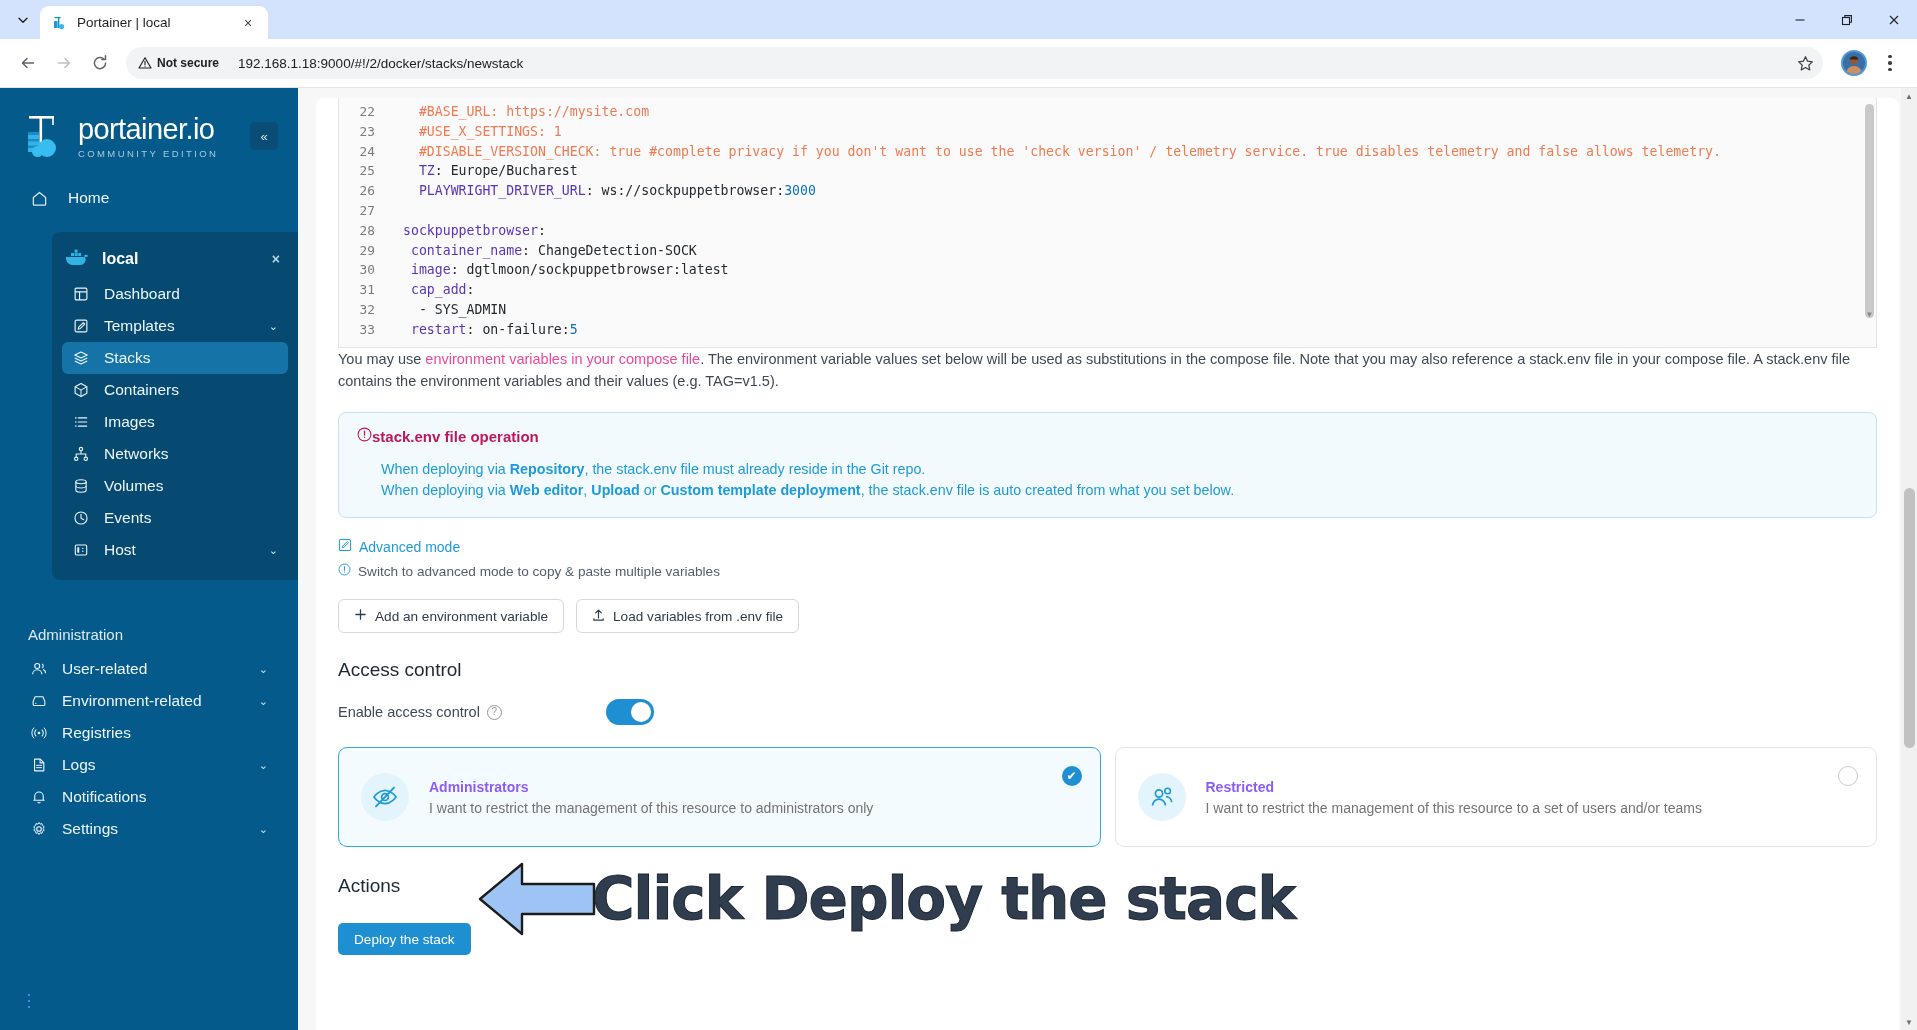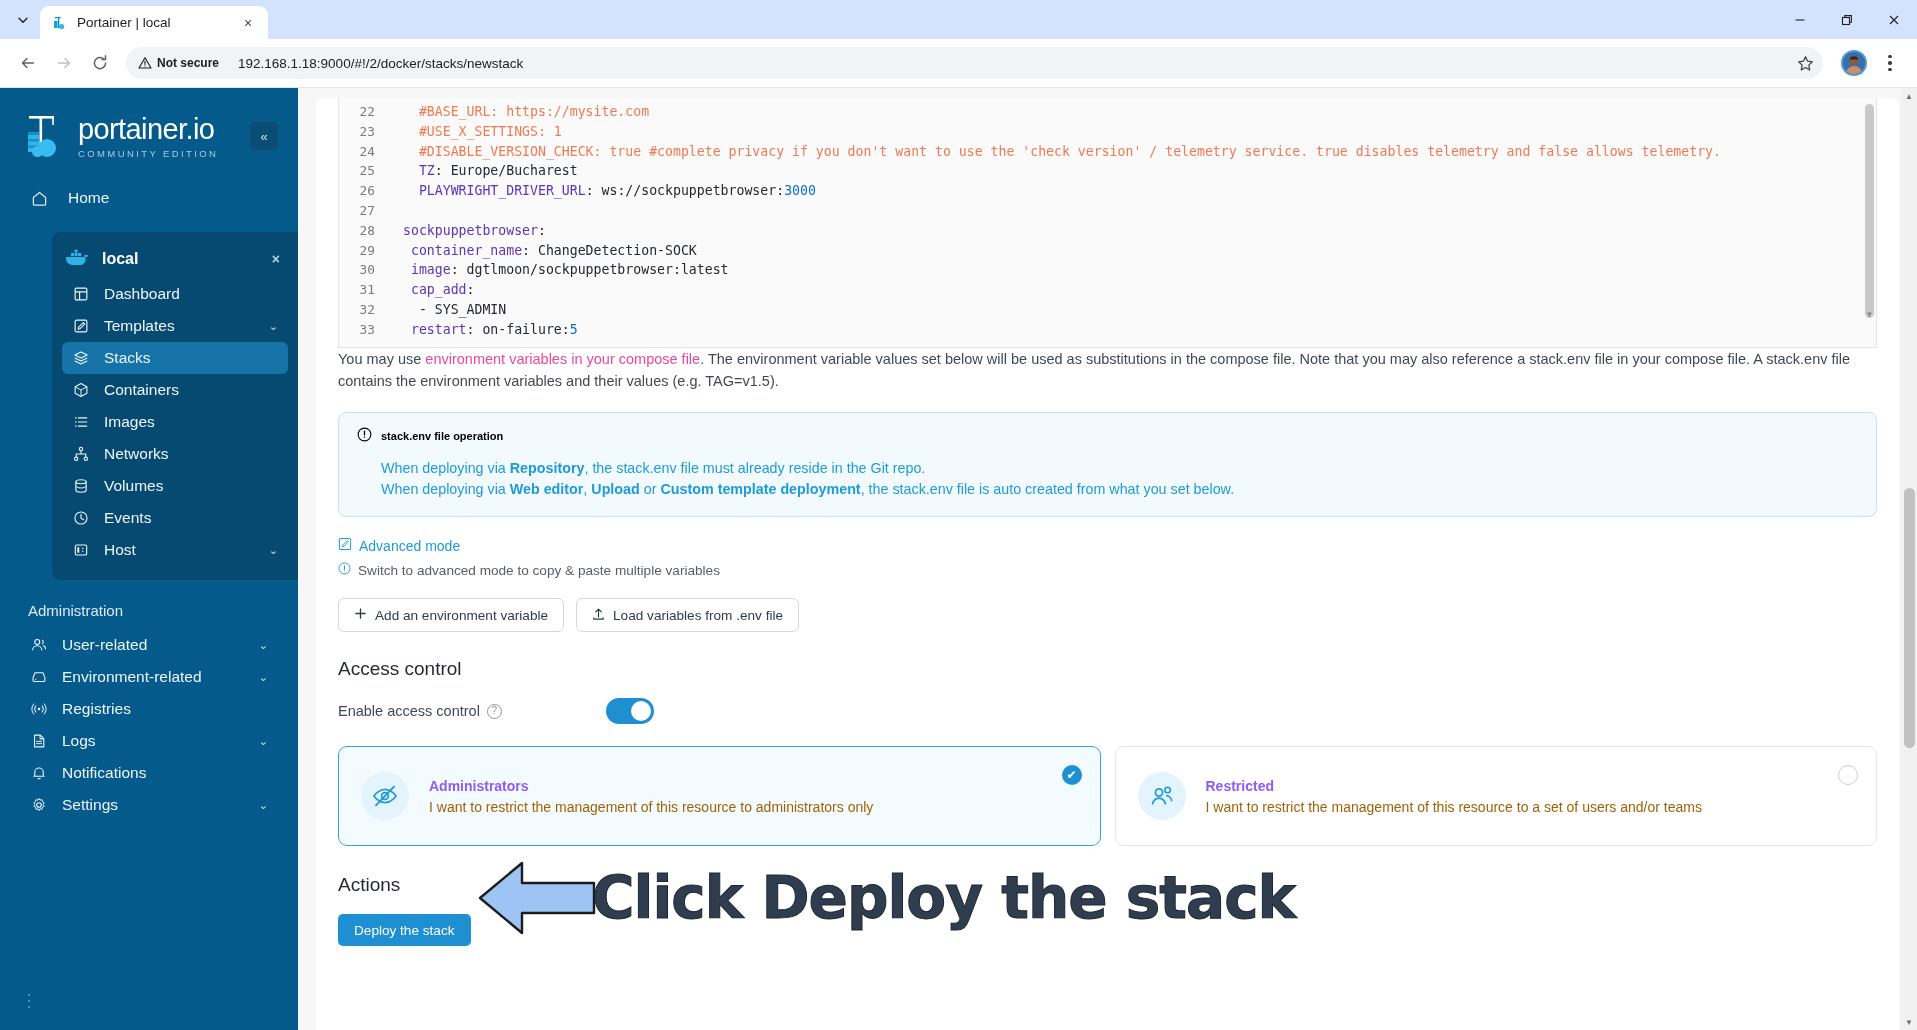--- a/index.html
+++ b/index.html
@@ -211,20 +211,21 @@
   }
   .env-nav-item .ni-ico { width: 18px; height: 18px; flex: 0 0 18px; display:flex; align-items:center; justify-content:center; }
   .env-nav-item .ni-label { flex: 1; white-space: nowrap; }
   .env-nav-item .ni-caret { font-size: 11px; color: #cfe3ef; }
   .env-nav-item.active { background: #1573a8; }
 
   .section-title {
     font-size: 15px; color: #dbeaf4;
     padding: 22px 0 10px 28px;
     font-weight: 400;
+    margin-top: 24px;
   }
   .admin-item {
     display: flex; align-items: center; gap: 14px;
     height: 32px;
     margin: 0 18px;
     padding: 0 12px;
     border-radius: 6px;
     font-size: 15.5px;
     color: #eef5fa;
   }
@@ -315,22 +316,22 @@
   
   .infobox {
     border: 1px solid #bfe3f5;
     background: #f2fafe;
     border-radius: 8px;
     margin: 20px 0 0 0;
     padding: 14px 18px 16px 18px;
     position: relative;
   }
   .infobox-head {
-    display: flex; align-items: center; gap: 9px;
-    color: #000000; font-weight: 700; font-size: 11px;
+    display: flex; align-items: center; 
+    color: #be185d; font-weight: 700; font-size: 15px;
   }
   .infobox-body { margin-top: 14px; padding-left: 24px; }
   .infobox-line {
     color: #1e9bd7; font-size: 14.3px; line-height: 21px;
   }
   .infobox-line b { font-weight: 700; }
 
   .adv-mode {
     margin-top: 20px;
     display: flex; align-items: center; gap: 7px;
@@ -397,21 +398,21 @@
     background: #f4fbfe;
   }
   .choice-ico {
     width: 48px; height: 48px; border-radius: 50%;
     background: #e4f4fd;
     display: flex; align-items: center; justify-content: center;
     color: #1e9bd7; flex: 0 0 48px;
   }
   .choice-text { flex: 1; }
   .choice-title { font-size: 14px; font-weight: 700; color: #8b5cf6; }
-  .choice-desc { font-size: 14px; color: #a16207; margin-top: 5px; }
+  .choice-desc { font-size: 14px; color: #737373; margin-top: 5px; }
   .choice-check {
     position: absolute; right: 18px; top: 18px;
     width: 20px; height: 20px; border-radius: 50%;
     display: flex; align-items: center; justify-content: center;
   }
   .choice-check.on { background: #1e8fd0; color: #fff; font-size: 12px; }
   .choice-check.off { border: 1.4px solid #c5ced6; }
 
   
   .actions-wrap { margin-top: 28px; padding-bottom: 26px; position: relative; }
@@ -942,21 +943,21 @@
             </span>
             <span class="choice-text">
               <div class="choice-title">Restricted</div>
               <div class="choice-desc">I want to restrict the management of this resource to a set of users and/or teams</div>
             </span>
             <span class="choice-check off"></span>
           </div>
         </div>
 
         <div class="actions-wrap">
-          <h2 class="sec-title" style="margin-bottom:8px">Actions</h2>
+          <h2 class="sec-title" style="margin-bottom:16px">Actions</h2>
           <button class="btn-primary">Deploy the stack</button>
 
           <div class="annotation">
             <span class="annot-arrow">
               <svg width="122" height="76" viewBox="0 0 122 76">
                 <path d="M4 38 L46 3 L46 23 L118 23 L118 53 L46 53 L46 73 Z" fill="#9dc4f5" stroke="#1c1c1c" stroke-width="2.4" stroke-linejoin="round"></path>
               </svg>
             </span>
             <span class="annot-text">Click Deploy the stack</span>
           </div>

